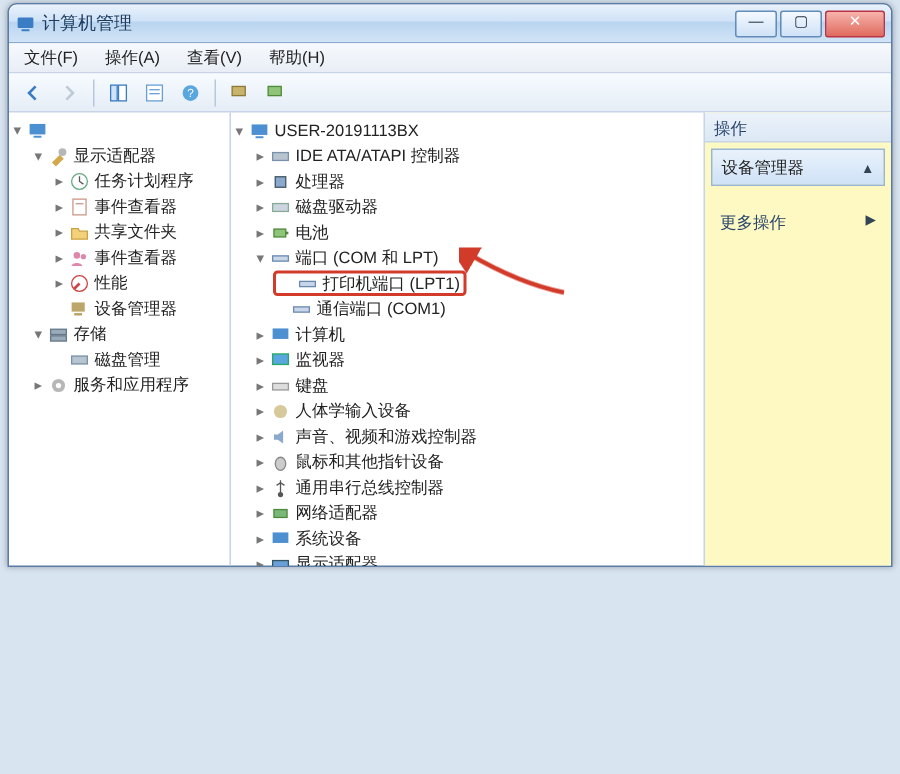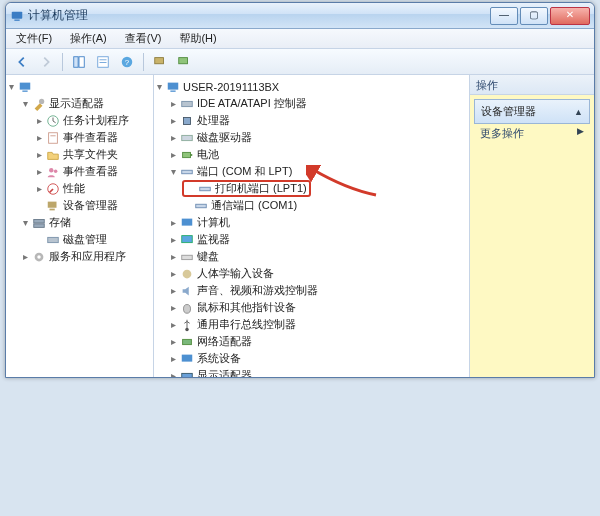--- a/index.html
+++ b/index.html
@@ -53,21 +53,21 @@
   .right-hd {
     height:20px; background: linear-gradient(#ecf2f9,#dce8f5);
     border-bottom:1px solid #c6d4e6; font-size:11px; color:#2a456b;
     padding:3px 6px 0;
   }
   .right-sel {
     margin:4px 4px 0; padding:4px 6px; background: linear-gradient(#e9f2fb,#cfe2f7);
     border:1px solid #9ab6d6; font-size:11px;
     display:flex; justify-content:space-between; align-items:center;
   }
-  .right-link { margin:2px 10px; font-size:11px; color:#2a456b; }
+  .right-link { margin:17px 10px; font-size:11px; color:#2a456b; }
 
   .node { display:flex; align-items:center; height:17px; padding-right:4px; white-space:nowrap; }
   .tw { width:11px; height:11px; flex:none; display:flex; align-items:center; justify-content:center;
         color:#777; font-size:10px; }
   .ico { width:14px; height:14px; margin:0 3px 0 1px; flex:none; }
   .lbl { }
   .ind1 { padding-left: 14px; }
   .ind2 { padding-left: 28px; }
 
   .hl-box {

